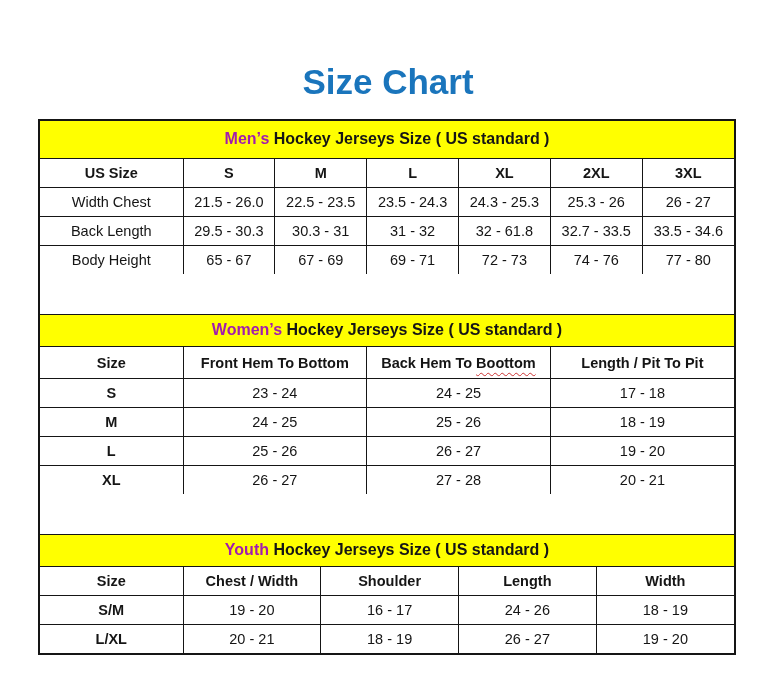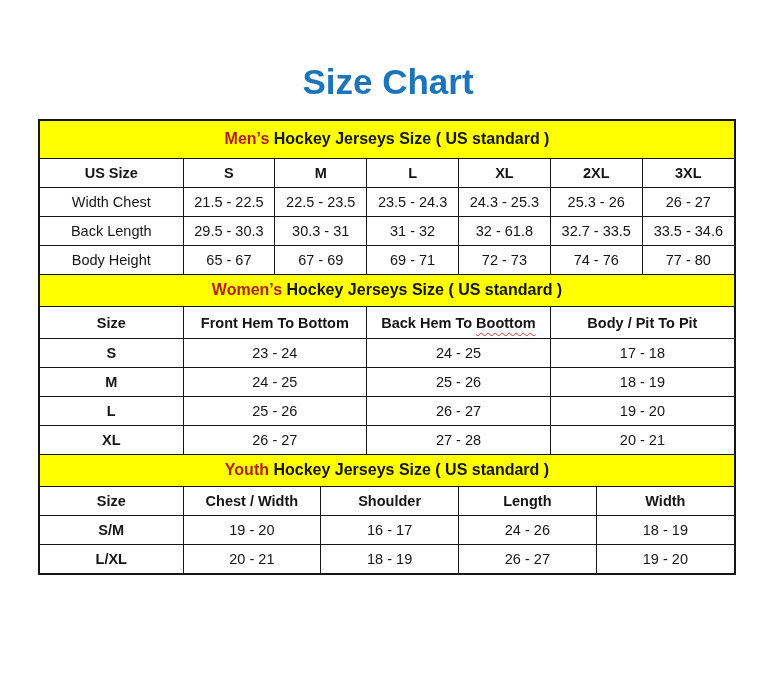--- a/index.html
+++ b/index.html
@@ -27,22 +27,22 @@
     background: #ffffff;
   }
   .band {
     background: #ffff00;
     text-align: center;
     font-weight: bold;
     font-size: 16px;
     padding: 9px 0 10px 0;
     border-bottom: 1px solid #151515;
   }
-  .band.compact { padding: 6px 0 7px 0; }
-  .band .hl { color: #b91c1c; }
+  .band.compact { padding: 6px 0 7px 0; margin-top: 40px; }
+  .band .hl { color: #a21caf; }
   section + section .band { border-top: 1px solid #151515; }
   table {
     width: 100%;
     border-collapse: collapse;
     border: hidden; 
     table-layout: fixed;
     padding-left: 15px;
   }
   th, td {
     border: 1px solid #151515;
@@ -97,21 +97,21 @@
             <th>M</th>
             <th>L</th>
             <th>XL</th>
             <th>2XL</th>
             <th>3XL</th>
           </tr>
         </thead>
         <tbody>
           <tr>
             <td>Width Chest</td>
-            <td>21.5 - 22.5</td>
+            <td>21.5 - 26.0</td>
             <td>22.5 - 23.5</td>
             <td>23.5 - 24.3</td>
             <td>24.3 - 25.3</td>
             <td>25.3 - 26</td>
             <td>26 - 27</td>
           </tr>
           <tr>
             <td>Back Length</td>
             <td>29.5 - 30.3</td>
             <td>30.3 - 31</td>
@@ -142,21 +142,21 @@
             <col class="c-label">
             <col>
             <col>
             <col>
           </colgroup>
         <thead>
           <tr>
             <th>Size</th>
             <th>Front Hem To Bottom</th>
             <th><span>Back Hem To </span><span class="wavy">Boottom</span></th>
-            <th>Body / Pit To Pit</th>
+            <th>Length / Pit To Pit</th>
           </tr>
         </thead>
         <tbody>
           <tr>
             <td class="b">S</td>
             <td>23 - 24</td>
             <td>24 - 25</td>
             <td>17 - 18</td>
           </tr>
           <tr>

